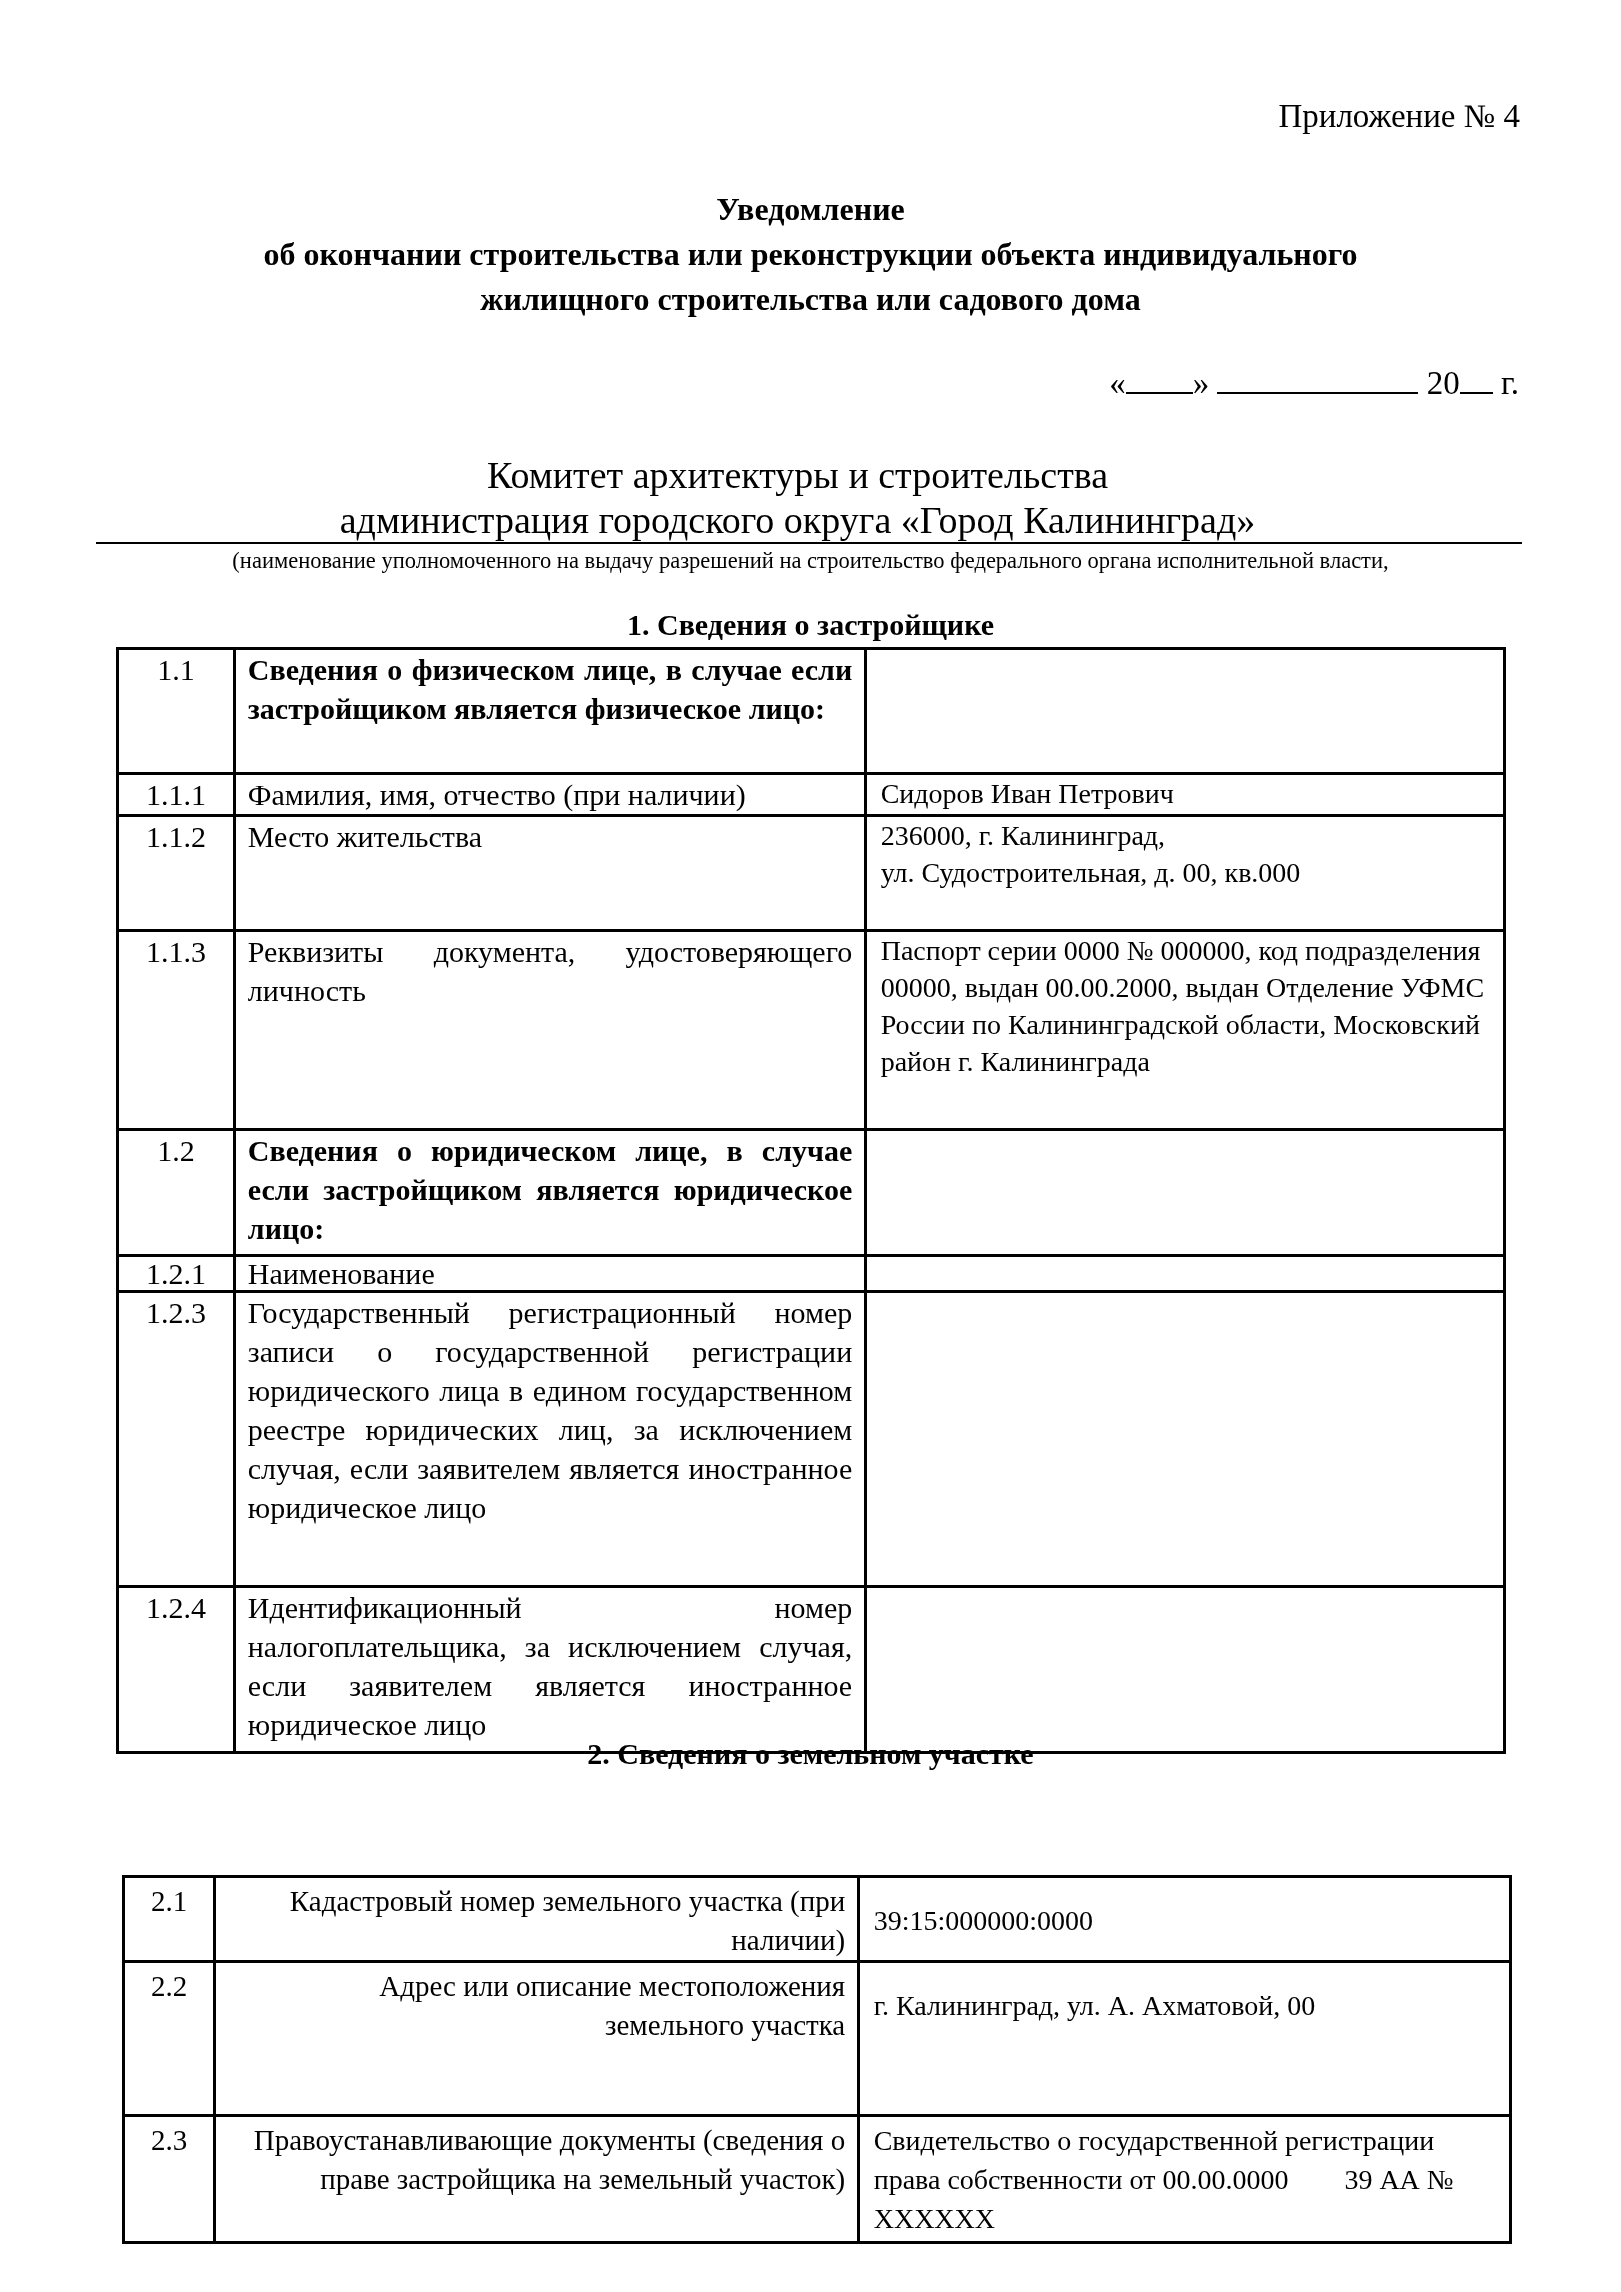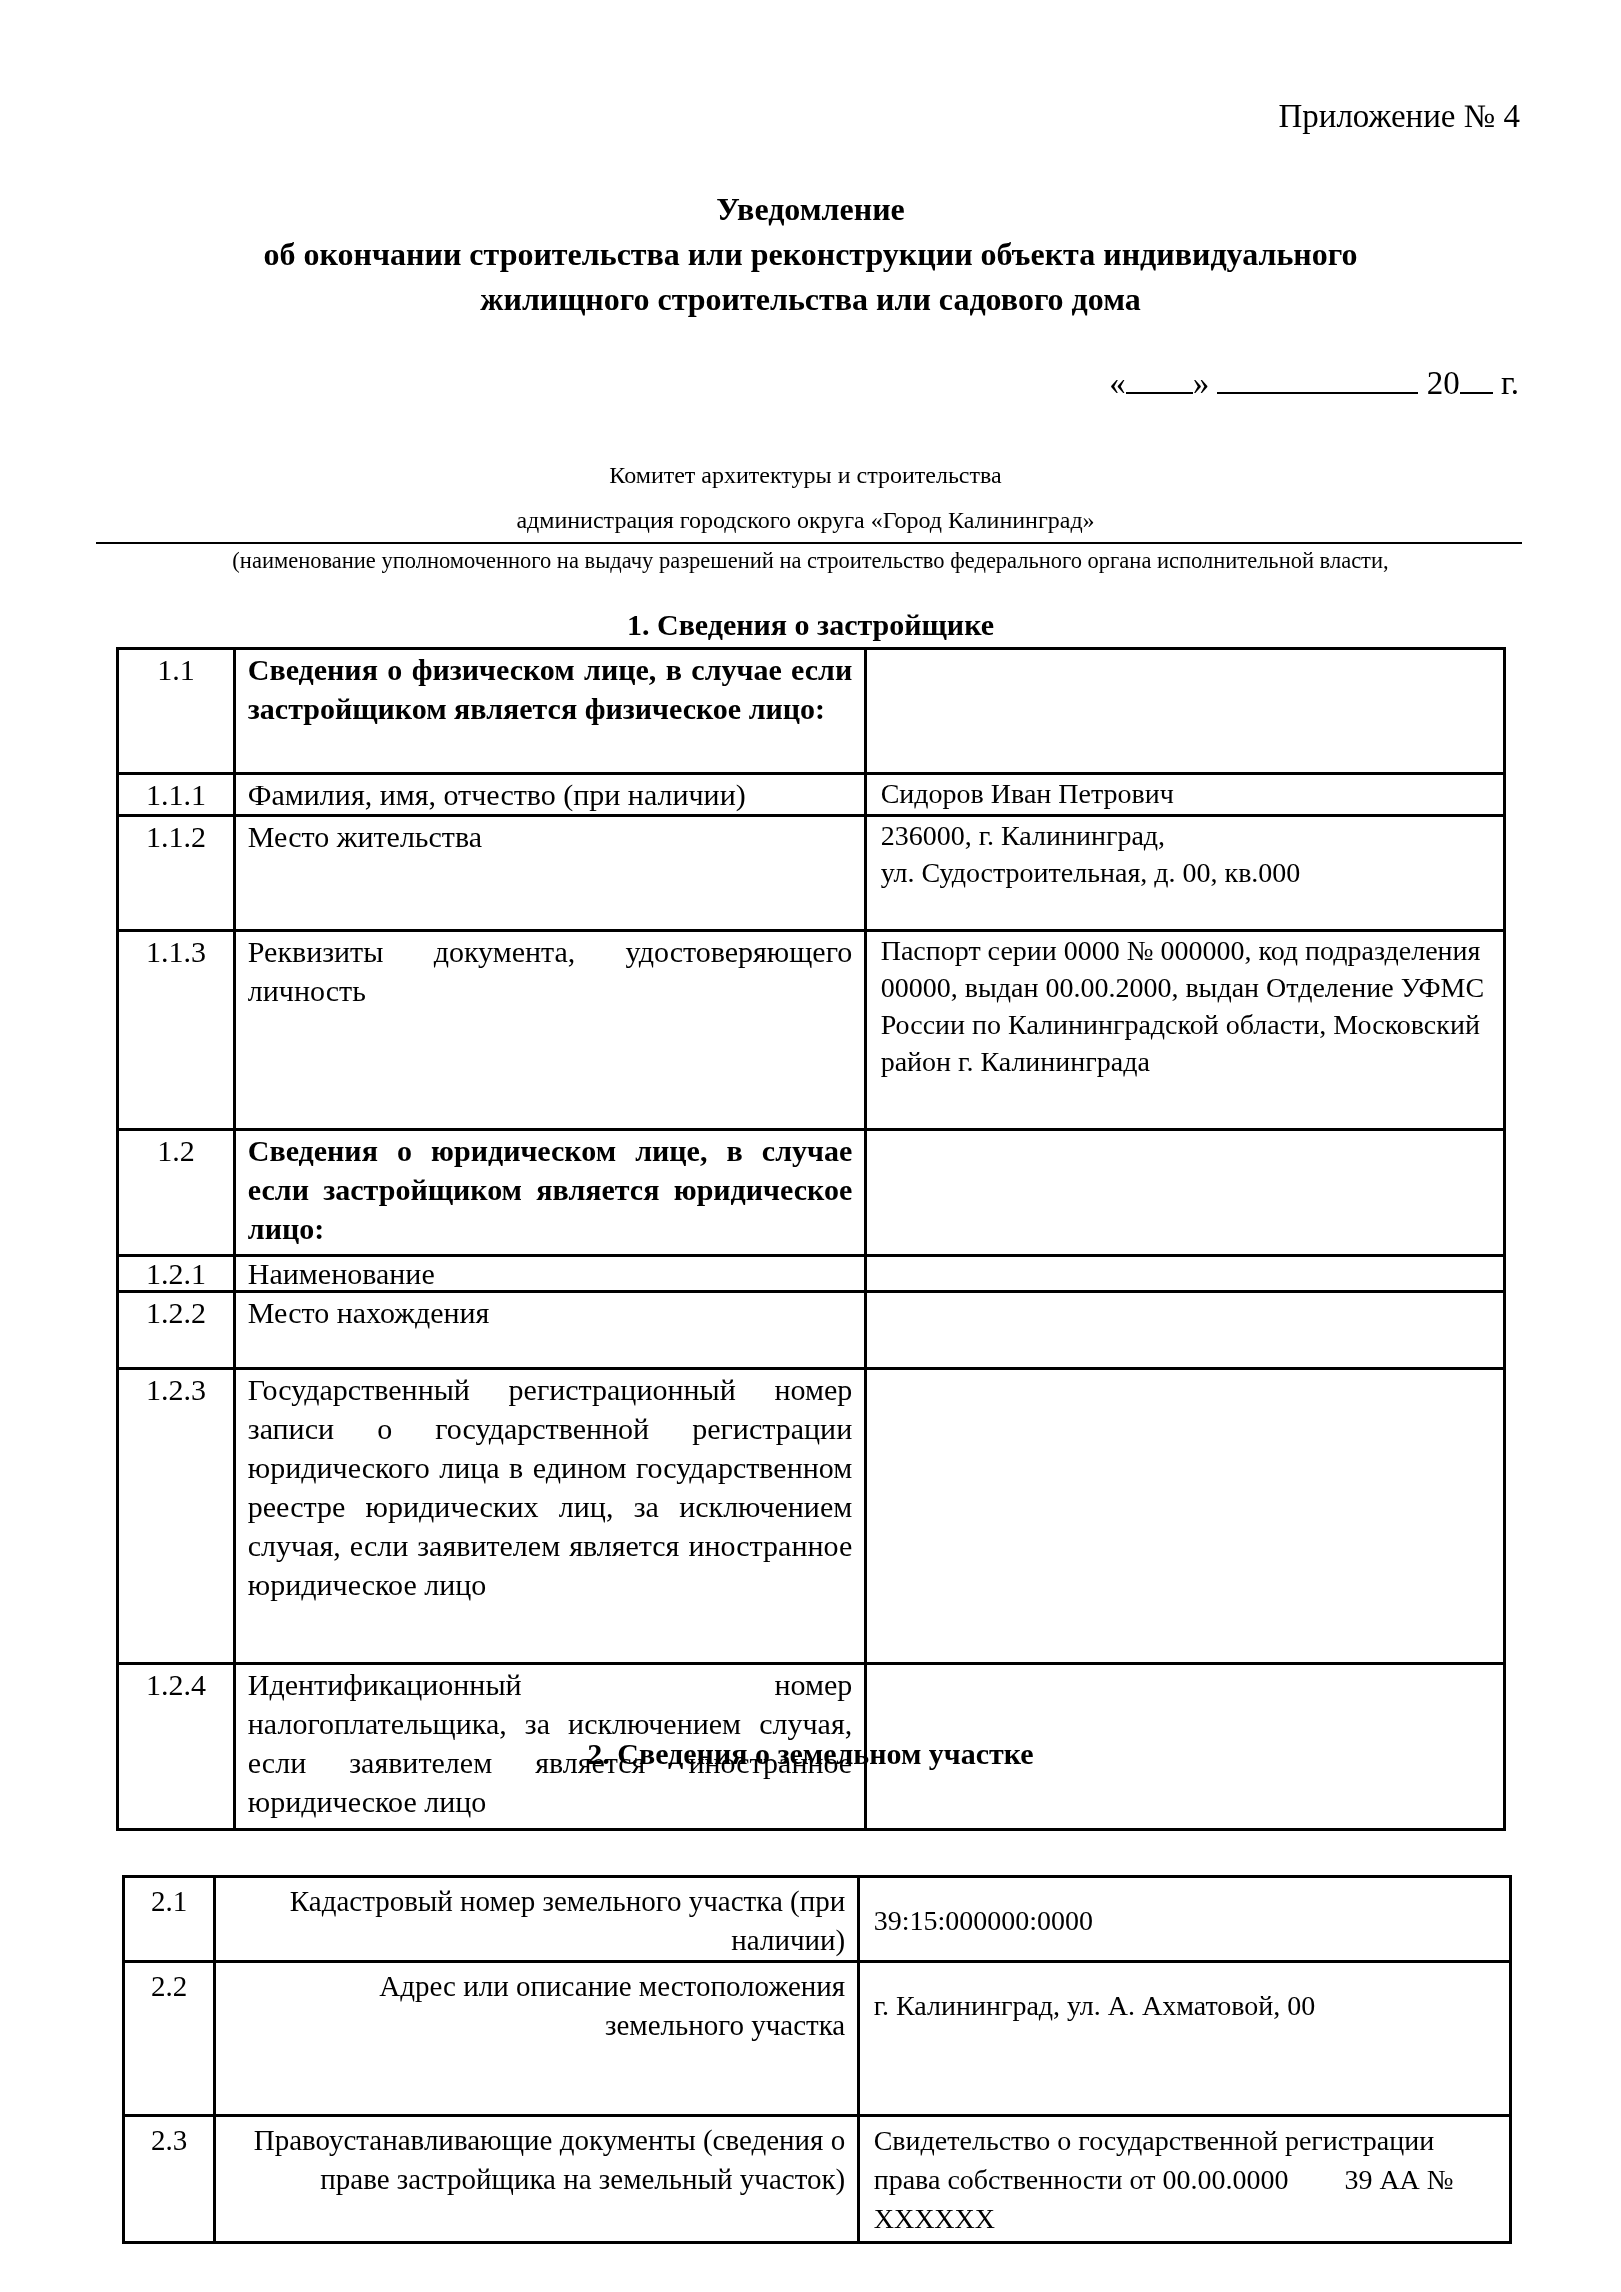--- a/index.html
+++ b/index.html
@@ -3,21 +3,21 @@
 <meta charset="utf-8">
 <style>
   html, body { margin: 0; padding: 0; background: #ffffff; }
   body { width: 1621px; height: 2293px; position: relative; overflow: hidden;
          font-family: "Liberation Serif", "DejaVu Serif", serif; color: #000; }
   .abs { position: absolute; }
   .appendix { top: 98px; right: 101px; font-size: 33px; }
   .title { left: 0; width: 1621px; text-align: center; font-weight: bold; font-size: 32px; line-height: 47px; }
   .date-line { top: 365px; right: 102px; font-size: 33px; white-space: pre; }
   .date-line .u { display: inline-block; border-bottom: 2px solid #000; height: 27.4px; vertical-align: baseline; }
-  .org { left: 8px; width: 1595px; text-align: center; font-size: 24px; line-height: 45px; top: 453px; }
+  .org { left: 0; width: 1595px; text-align: center; font-size: 38px; line-height: 45px; top: 453px; }
   .org-rule { left: 96px; width: 1426px; top: 542px; height: 0; border-top: 2px solid #000; }
   .org-caption { left: 0; width: 1621px; text-align: center; font-size: 22.5px; line-height: 29px; top: 546px; }
   .section-title { left: 0; width: 1621px; text-align: center; font-weight: bold; font-size: 30px; }
   table.form { position: absolute; border-collapse: collapse; table-layout: fixed; font-size: 30px; }
   table.form td { border: 3.9px solid #000; vertical-align: top; padding: 0 11.8px; line-height: 39px; }
   table.form td.num { text-align: center; padding: 0; }
   table.form td.label { text-align: justify; border-radius: 13px; }
   table.form td.label.bold { font-weight: bold; }
   table.form td.val { font-size: 28px; line-height: 37px; padding-left: 13.7px; }
   #t1 { left: 116px; top: 647px; width: 1387px; }
@@ -79,25 +79,20 @@
     <tr style="height:126px">
       <td class="num">1.2</td>
       <td class="label bold">Сведения о юридическом лице, в случае если застройщиком является юридическое лицо:</td>
       <td class="val"></td>
     </tr>
     <tr style="height:35px">
       <td class="num" style="line-height:33px">1.2.1</td>
       <td class="label" style="line-height:33px">Наименование</td>
       <td class="val"></td>
     </tr>
-    <tr style="height:77px">
-      <td class="num">1.2.2</td>
-      <td class="label">Место нахождения</td>
-      <td class="val"></td>
-    </tr>
     <tr style="height:295px">
       <td class="num">1.2.3</td>
       <td class="label">Государственный регистрационный номер записи о государственной регистрации юридического лица в едином государственном реестре юридических лиц, за исключением случая, если заявителем является иностранное юридическое лицо</td>
       <td class="val"></td>
     </tr>
     <tr style="height:166px">
       <td class="num">1.2.4</td>
       <td class="label">Идентификационный номер налогоплательщика, за исключением случая, если заявителем является иностранное юридическое лицо</td>
       <td class="val"></td>
     </tr>

